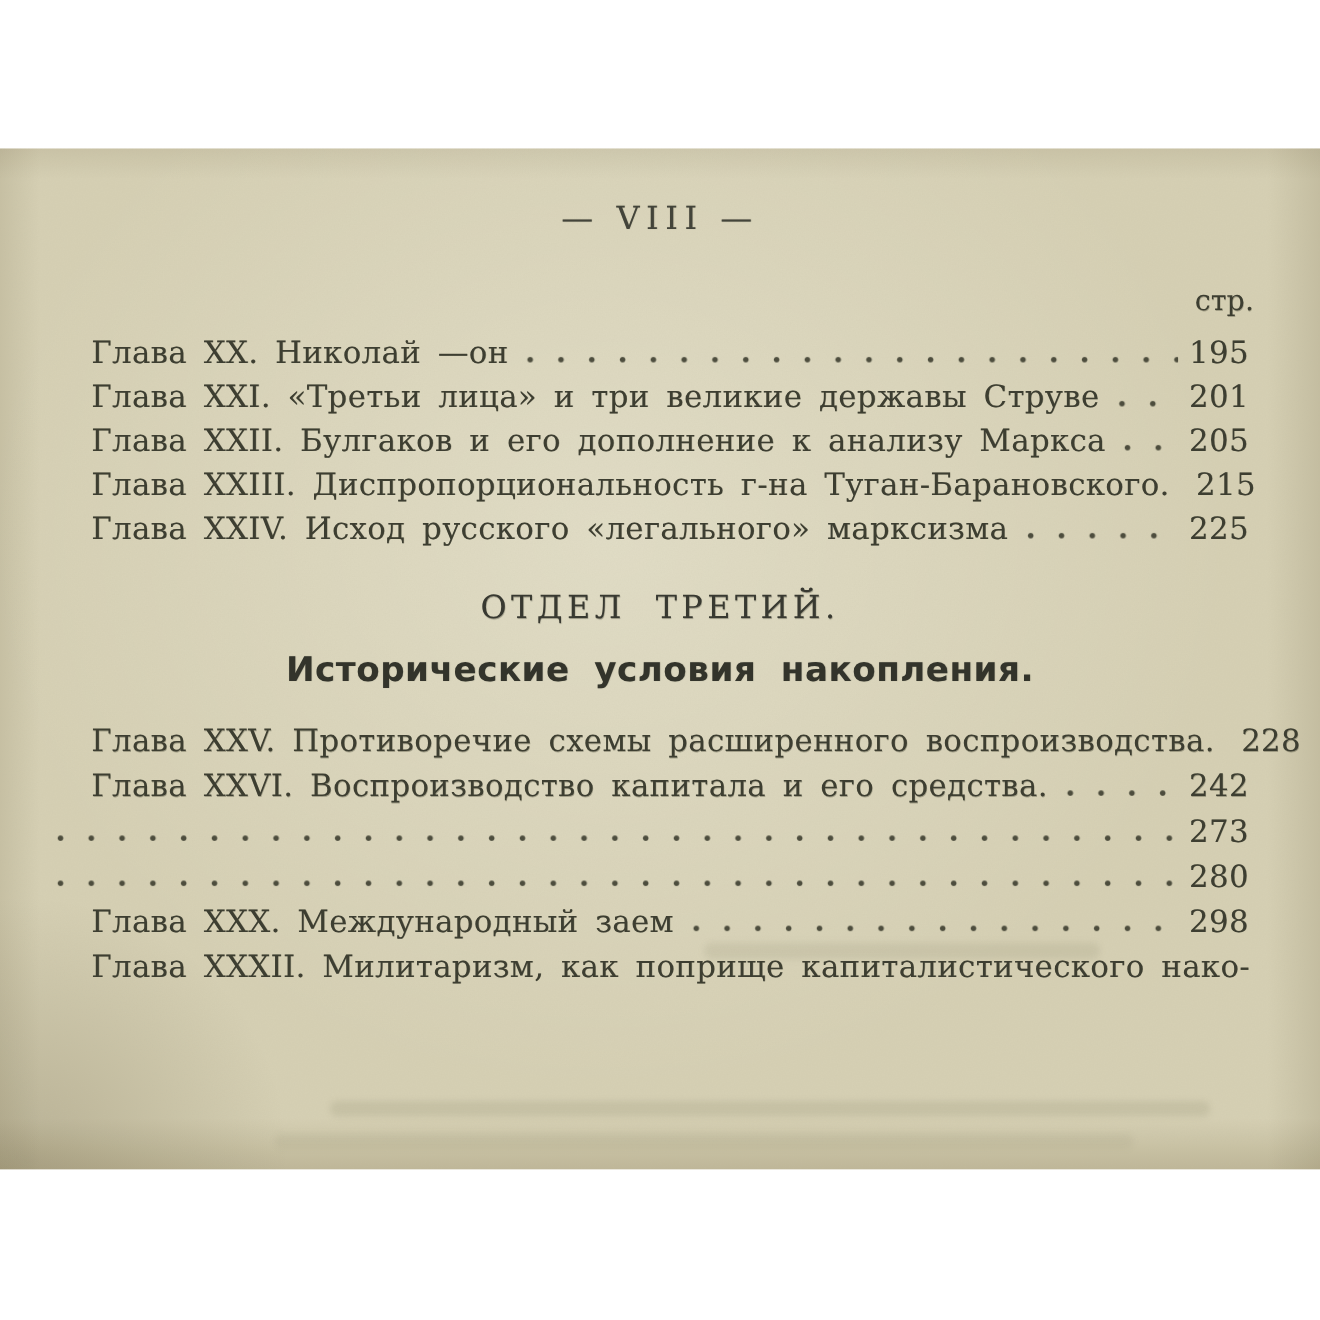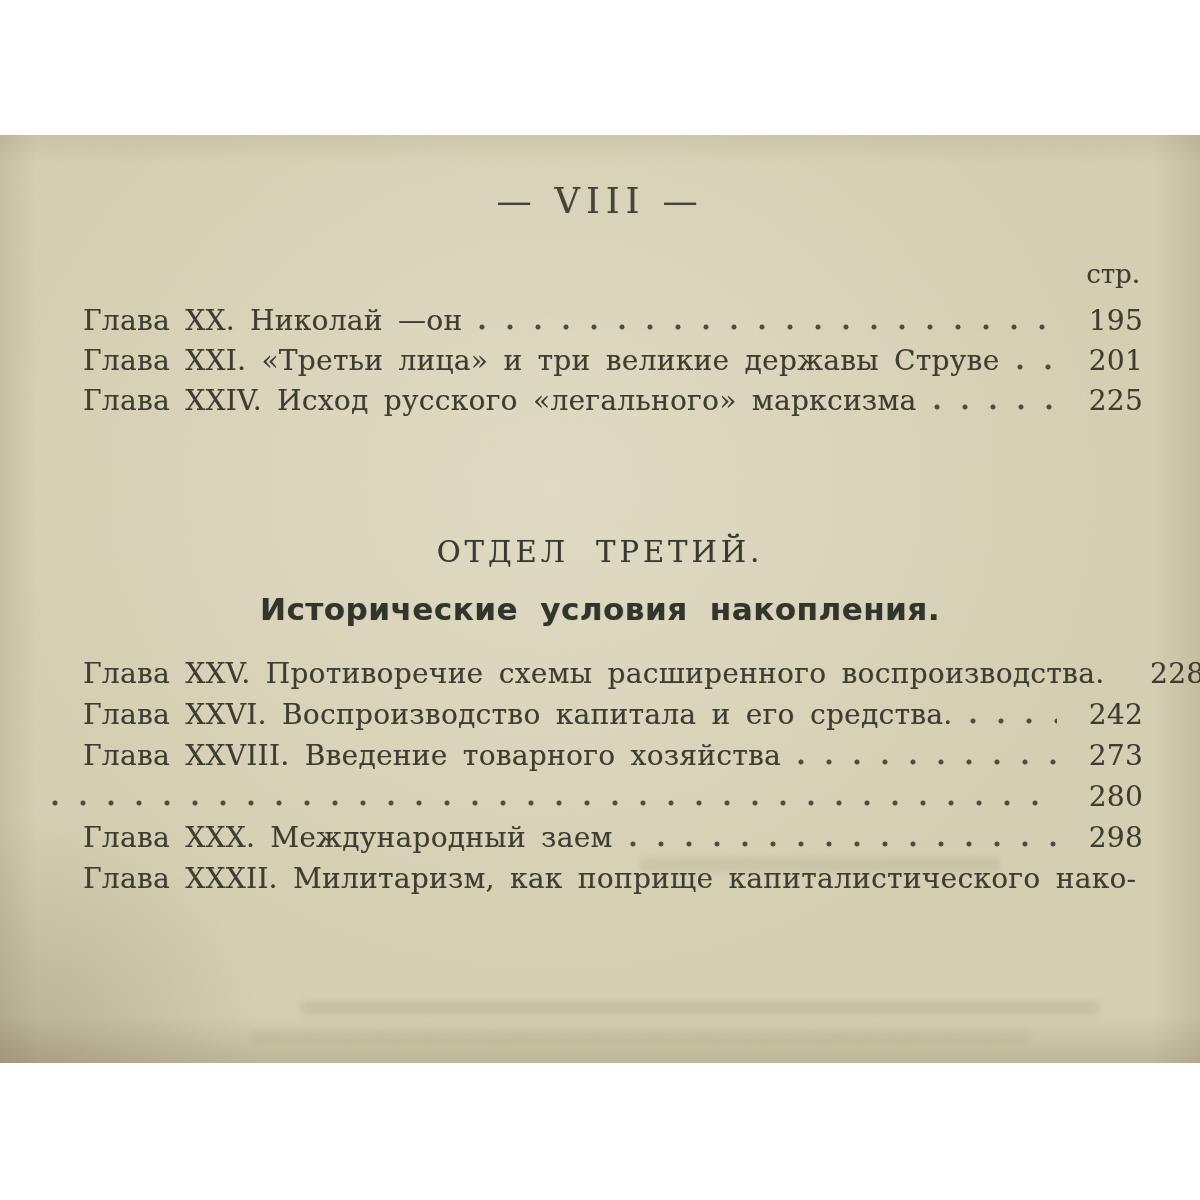--- a/index.html
+++ b/index.html
@@ -15,41 +15,41 @@
       radial-gradient(ellipse at 46% 38%, rgba(255,255,246,0.28), rgba(255,255,246,0) 62%),
       linear-gradient(to right, rgba(92,80,48,0.12), rgba(92,80,48,0) 3%, rgba(92,80,48,0) 96%, rgba(92,80,48,0.14)),
       linear-gradient(to bottom, rgba(92,80,48,0.10), rgba(92,80,48,0) 3%, rgba(92,80,48,0) 95%, rgba(110,95,55,0.22)),
       #d6d0b4;
     overflow:hidden;
   }
   .grain{position:absolute;top:0;left:0;pointer-events:none;}
   .ink{color:#3d3e31;text-shadow:0.4px 0.4px 0.6px rgba(62,62,46,0.35);}
   .viii{
     position:absolute;top:46px;left:0;width:100%;text-align:center;
-    font-size:35px;letter-spacing:6px;color:#43443a;
+    font-size:29px;letter-spacing:6px;color:#43443a;
     text-shadow:0.4px 0.4px 0.8px rgba(62,62,46,0.4);
   }
   .strlabel{
     position:absolute;top:124px;right:60px;font-size:26px;color:#3d3e31;
     text-shadow:0.4px 0.4px 0.6px rgba(62,62,46,0.35);
   }
   .toc{position:absolute;left:35px;right:57px;}
   .toc1{top:166px;}
   .toc2{top:518px;}
   .row{display:flex;align-items:baseline;font-size:28px;line-height:40px;height:40px;
        letter-spacing:0.3px;word-spacing:6px;white-space:nowrap;}
   .toc2 .row{line-height:41px;height:41px;}
   .row .lbl{flex:0 0 auto;margin-left:48px;}
   .row .leader{
     flex:1 1 auto;height:12px;margin:0 10px 0 14px;align-self:flex-end;
     margin-bottom:8px;
     background-image:radial-gradient(circle at 6px 6px, rgba(58,59,45,0.88) 2px, rgba(58,59,45,0) 3px);
     background-size:28px 12px;background-repeat:repeat-x;
   }
-  .row .pg{flex:0 0 62px;text-align:right;margin-left:14px;}
+  .row .pg{flex:0 0 62px;}
   .row.cont{padding-left:80px;}
   .sectitle{
     position:absolute;top:400px;left:0;width:100%;text-align:center;
     font-size:29px;letter-spacing:4px;word-spacing:14px;color:#383931;
     text-shadow:0.4px 0.4px 0.7px rgba(55,56,42,0.4);
   }
   .secsubtitle{
     position:absolute;top:456px;left:0;width:100%;text-align:center;
     font-family:"DejaVu Sans","Liberation Sans",sans-serif;font-weight:700;
     font-size:31px;letter-spacing:0.5px;word-spacing:11px;color:#33342b;
@@ -86,20 +86,30 @@
       <span class="lbl">Глава XX. Николай —он</span>
       <span class="leader"></span>
       <span class="pg">195</span>
     </div>
     <div class="row ink">
       <span class="lbl">Глава XXI. «Третьи лица» и три великие державы Струве</span>
       <span class="leader"></span>
       <span class="pg">201</span>
     </div>
     <div class="row ink">
+      <span class="lbl">Глава XXII. Булгаков и его дополнение к анализу Маркса</span>
+      <span class="leader"></span>
+      <span class="pg">205</span>
+    </div>
+    <div class="row ink">
+      <span class="lbl">Глава XXIII. Диспропорциональность г-на Туган-Барановского.</span>
+      <span class="leader"></span>
+      <span class="pg">215</span>
+    </div>
+    <div class="row ink">
       <span class="lbl">Глава XXIV. Исход русского «легального» марксизма</span>
       <span class="leader"></span>
       <span class="pg">225</span>
     </div>
   </div>
 
   <div class="sectitle">ОТДЕЛ ТРЕТИЙ.</div>
   <div class="secsubtitle">Исторические условия накопления.</div>
 
   <div class="toc toc2">
@@ -107,21 +117,20 @@
       <span class="lbl">Глава XXV. Противоречие схемы расширенного воспроизводства.</span>
       <span class="leader"></span>
       <span class="pg">228</span>
     </div>
     <div class="row ink">
       <span class="lbl">Глава XXVI. Воспроизводство капитала и его средства.</span>
       <span class="leader"></span>
       <span class="pg">242</span>
     </div>
     <div class="row ink">
-      <span class="lbl">Глава XXVIII. Введение товарного хозяйства</span>
       <span class="leader"></span>
       <span class="pg">273</span>
     </div>
     <div class="row ink">
       <span class="leader"></span>
       <span class="pg">280</span>
     </div>
     <div class="row ink">
       <span class="lbl">Глава XXX. Международный заем</span>
       <span class="leader"></span>

